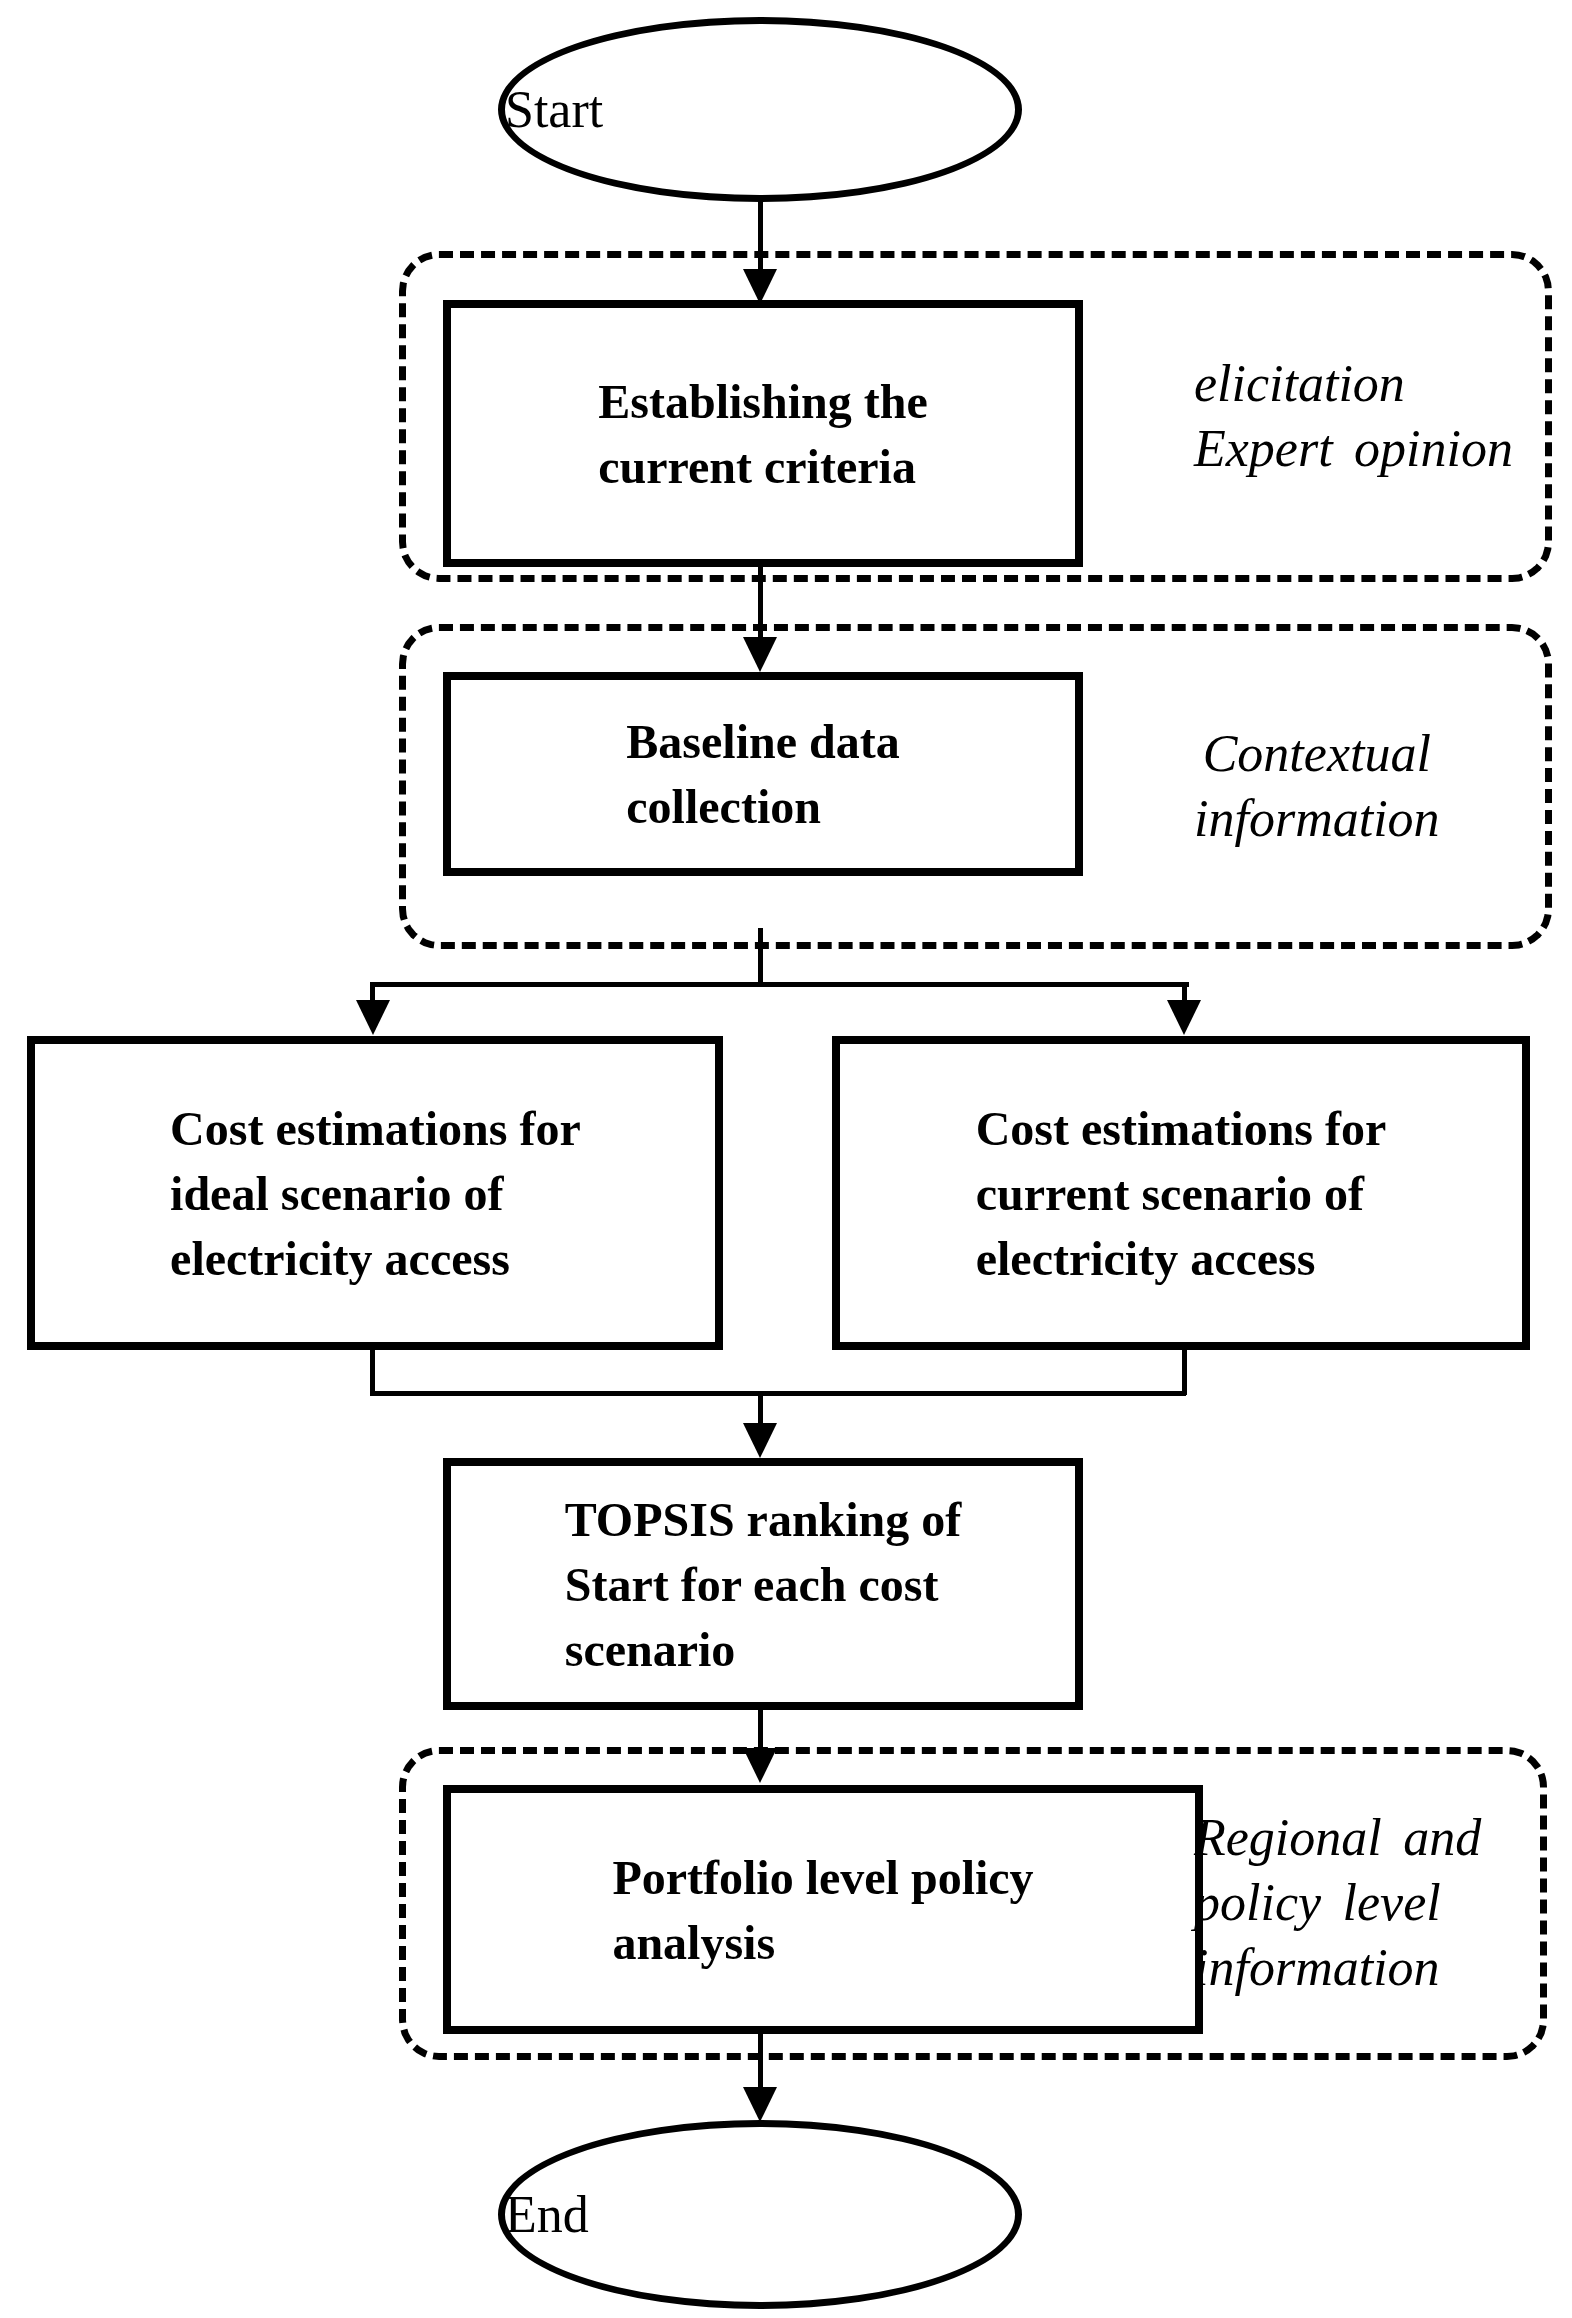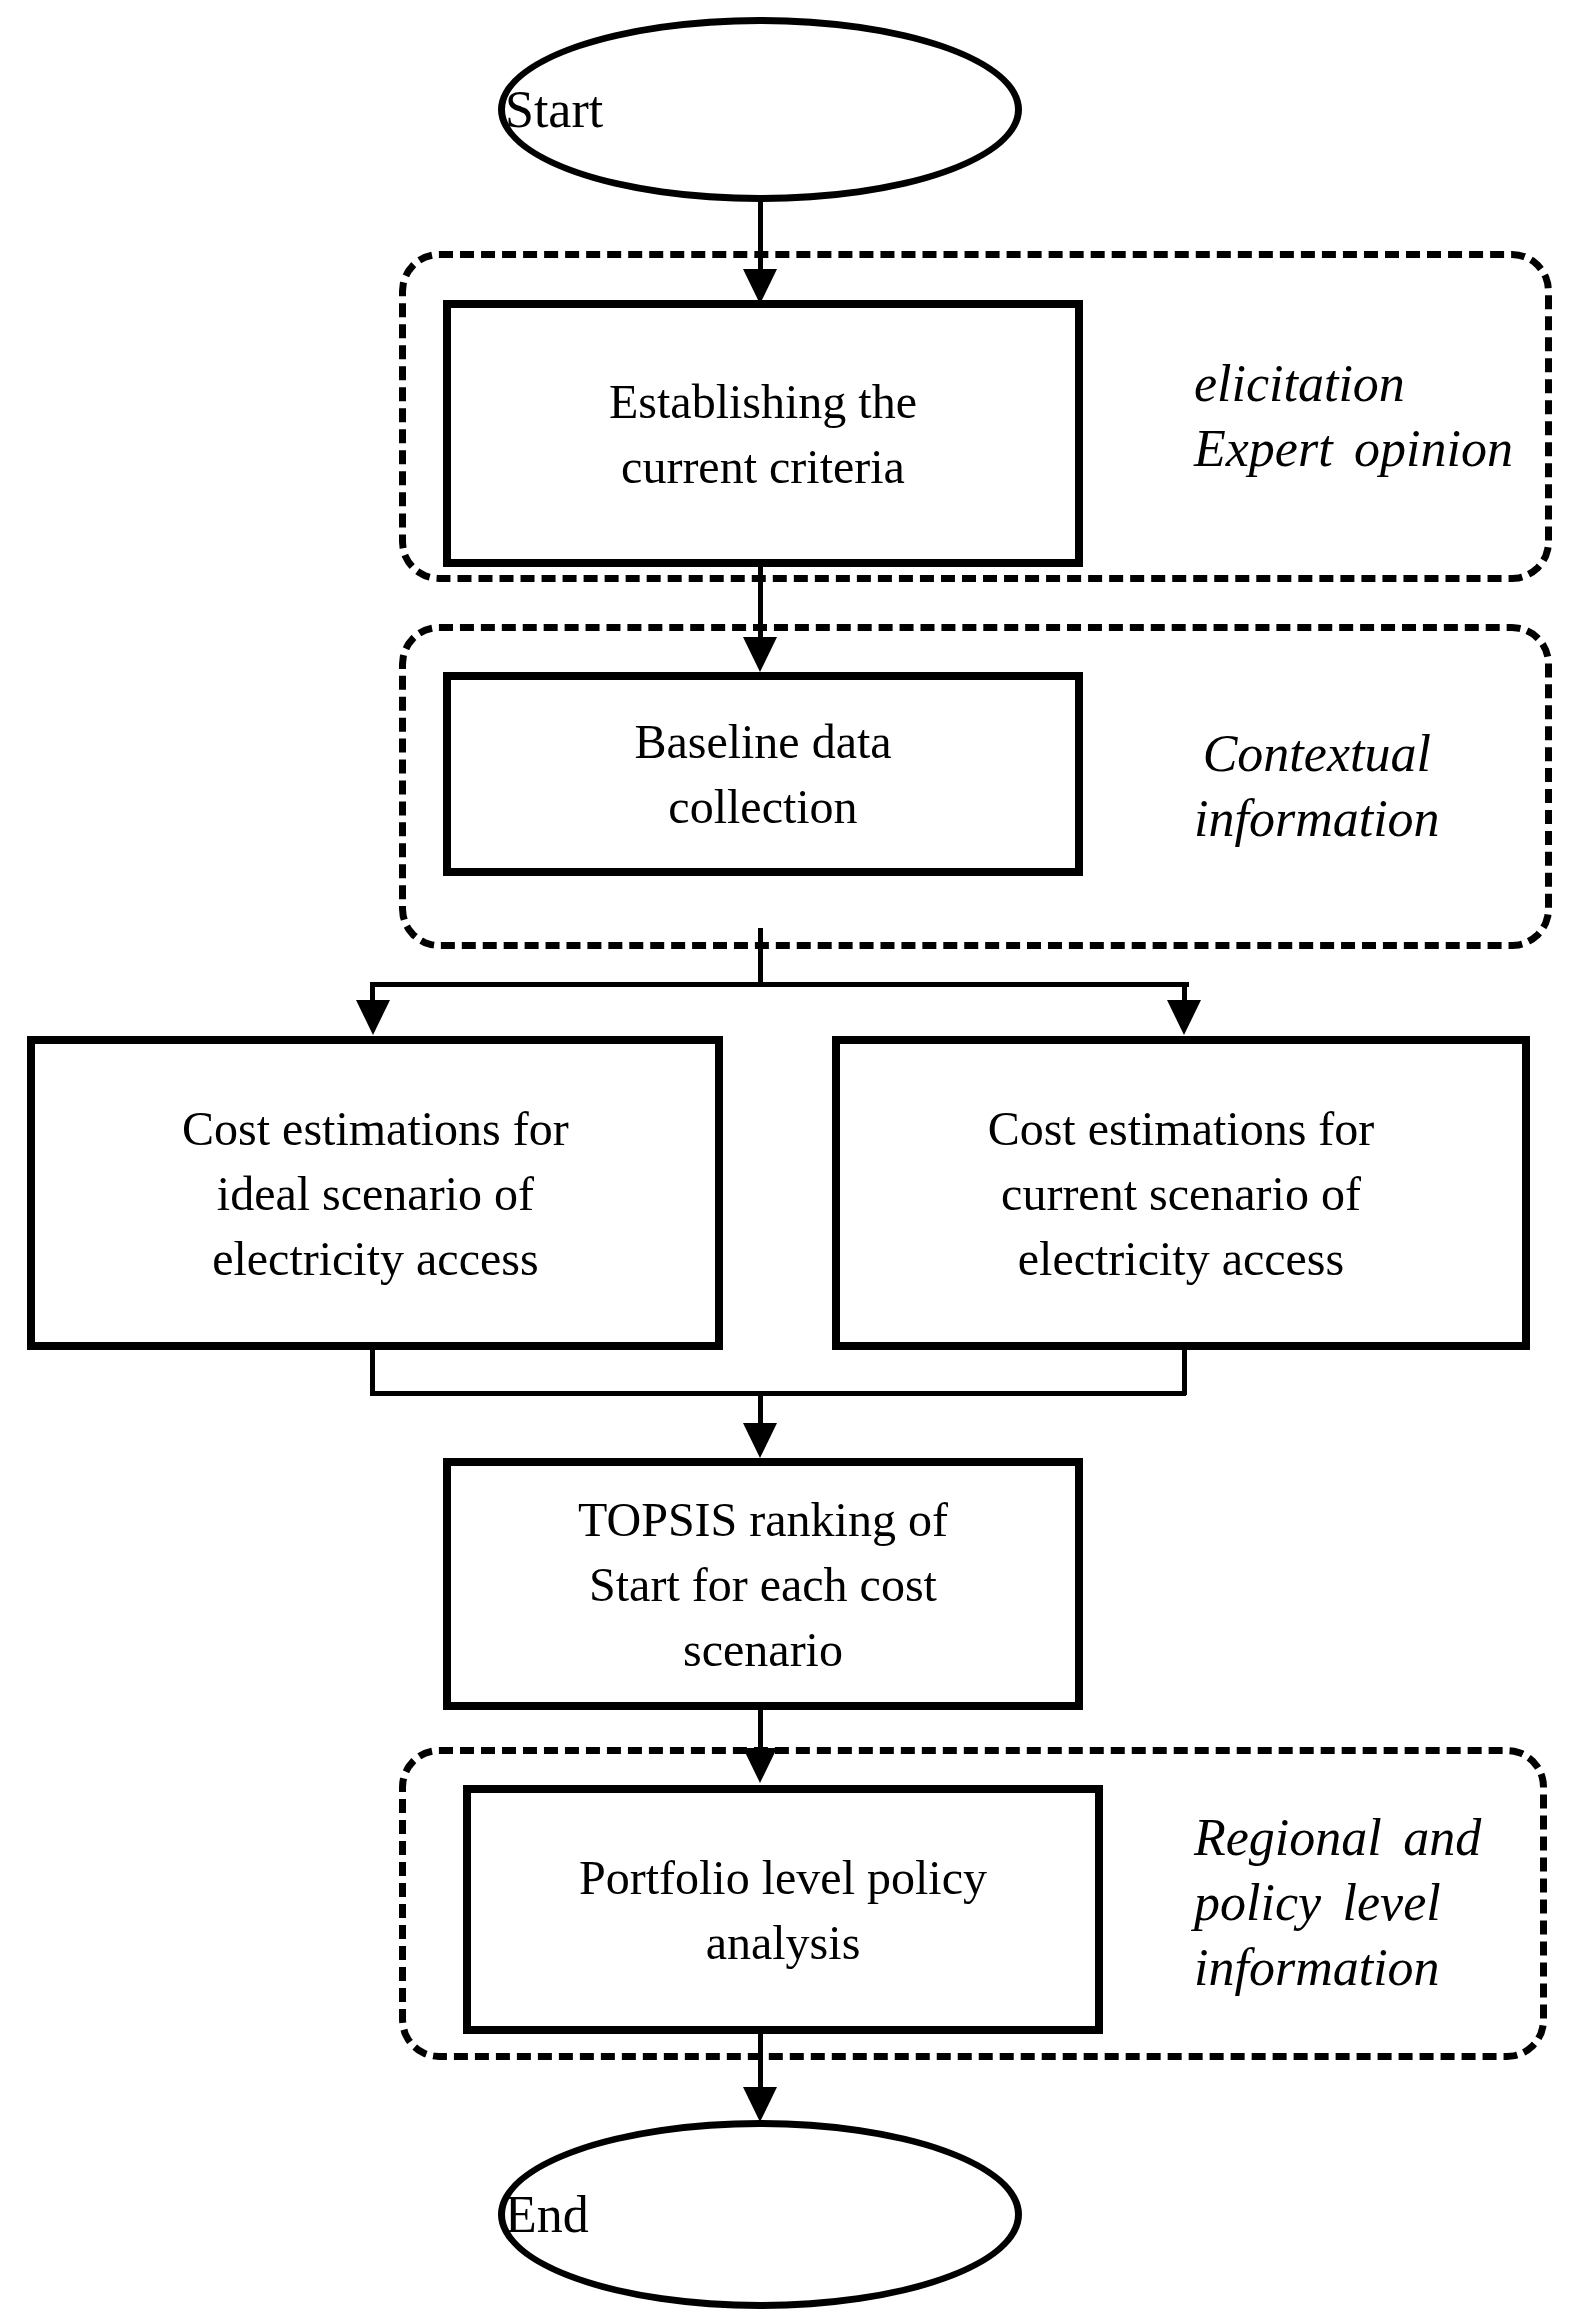--- a/index.html
+++ b/index.html
@@ -19,25 +19,26 @@
     border-radius:50%;
     display:flex;align-items:center;justify-content:flex-start;
     font-size:52px;
     background:#fff;
     z-index:1;
   }
   .procbox{
     position:absolute;
     border:8px solid #000;
     display:flex;align-items:center;justify-content:center;
-    text-align:center;
+    text-align:left;
     font-size:48px;
     line-height:65px;
     background:#fff;
     z-index:1;
+    font-weight:bold;
   }
   .dashedbox{
     position:absolute;
     border:7.3px dashed #000;
     border-radius:40px;
     z-index:0;
   }
   .sidelabel{
     position:absolute;
     font-style:italic;
@@ -79,21 +80,21 @@
   #n-current {left:832px; top:1036px; width:698px; height:314px;}
   #mergeL-v  {left:370px;  top:1349px; height:46px;}
   #mergeR-v  {left:1182px; top:1349px; height:46px;}
   #merge-h   {left:370px;  top:1391px; width:816px;}
   #a3s       {left:758px; top:1391px; height:37px;}
   #a3h       {left:743px; top:1423px;}
   #n-topsis  {left:443px;  top:1458px; width:640px; height:252px;}
   #a4s       {left:758px; top:1710px; height:40px;}
   #a4h       {left:743px; top:1748px;}
   #d3        {left:399px;  top:1747px; width:1148px; height:313px;}
-  #n-portfolio{left:443px; top:1785px; width:640px; height:249px;margin-left:20px;}
+  #n-portfolio{left:443px; top:1785px; width:760px; height:249px;}
   #lab-regional{left:1194px;top:1805px;}
   #a5s       {left:758px; top:2034px; height:55px;}
   #a5h       {left:743px; top:2087px;}
   #n-end     {left:498px;  top:2120px; width:524px;  height:189px;}
 </style>
 </head>
 <body>
 
 <div class="canvas">
 

